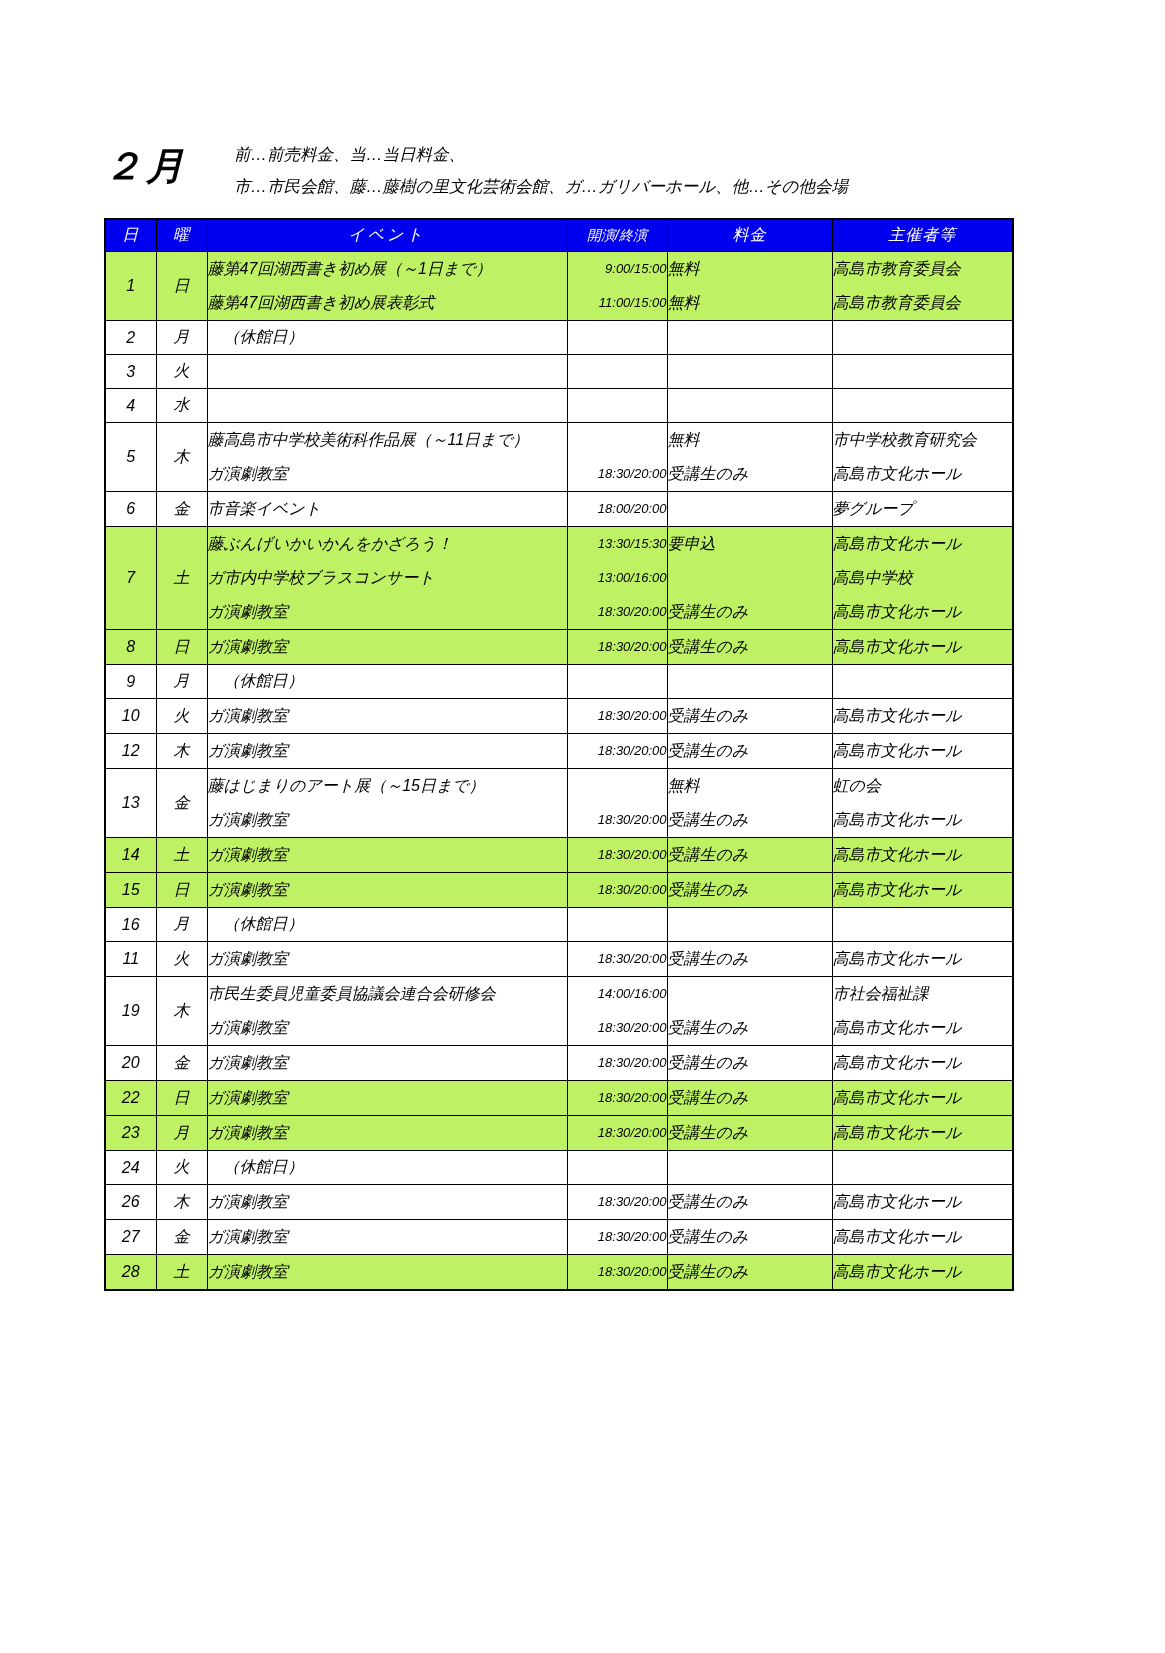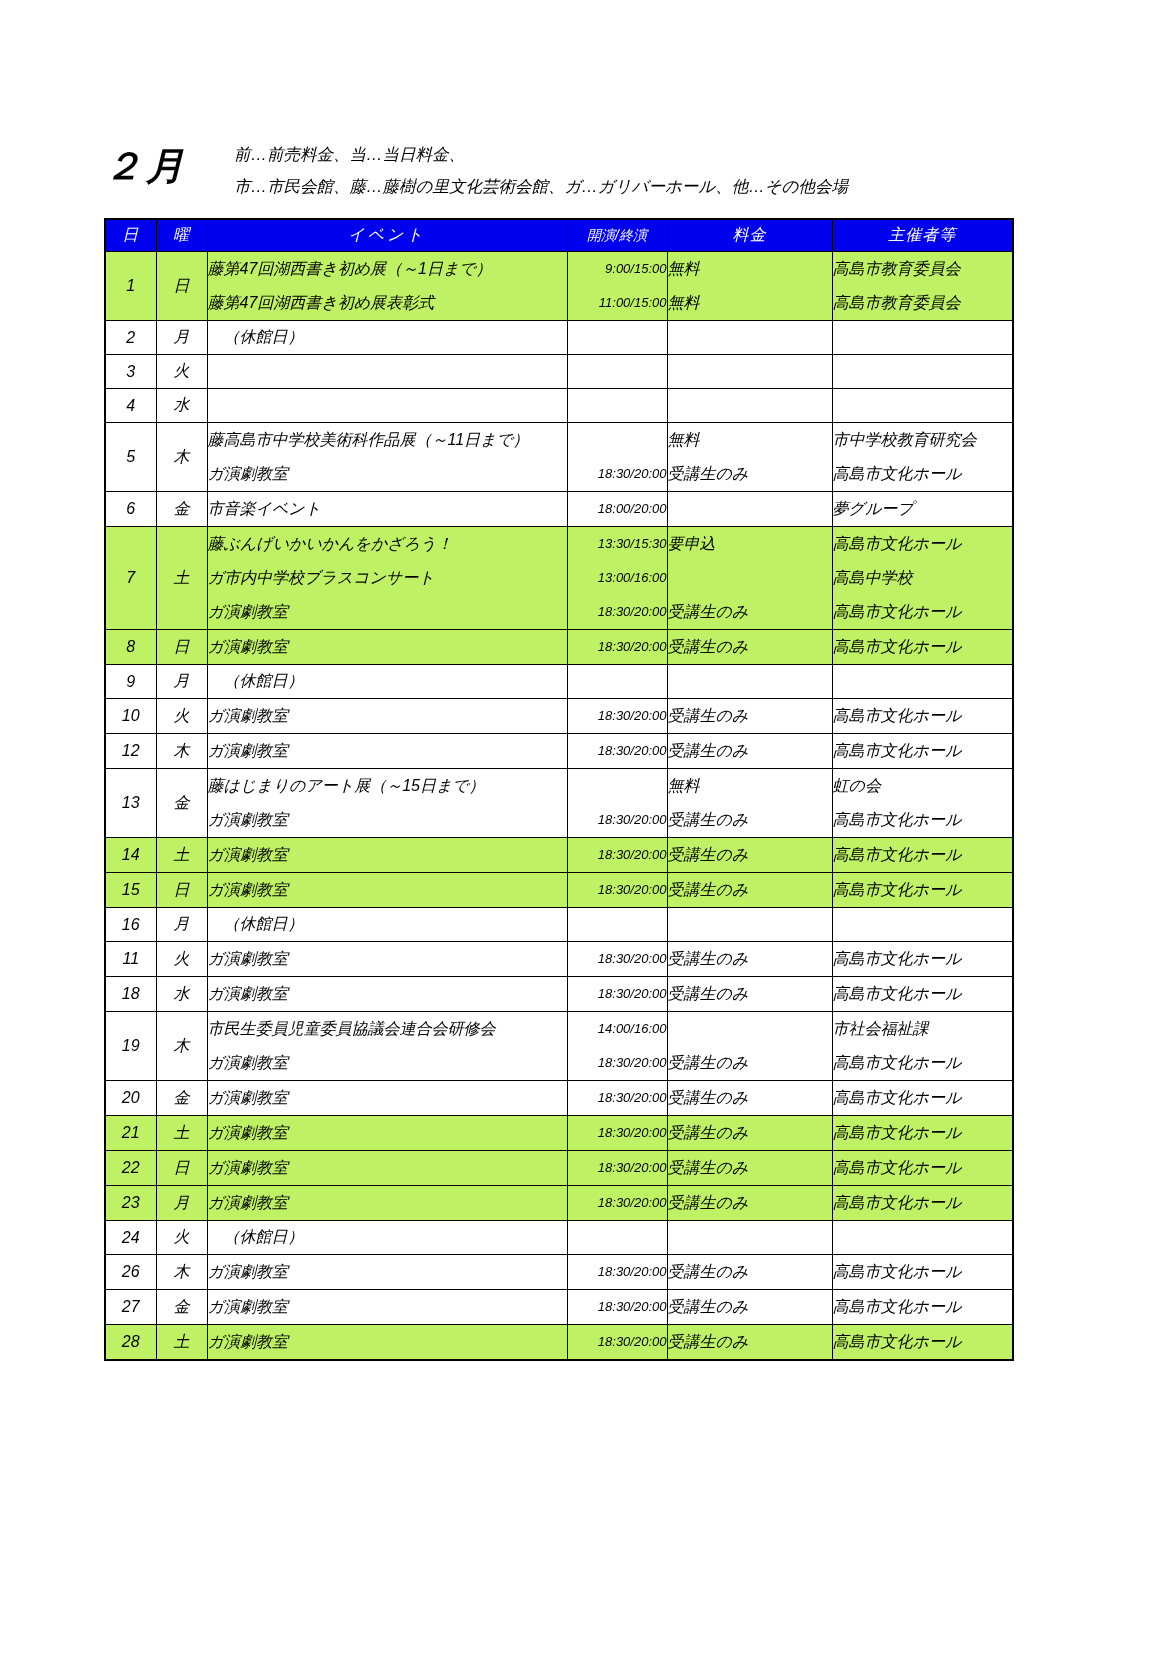--- a/index.html
+++ b/index.html
@@ -486,44 +486,20 @@
               <div class="lines">
                 <span>受講生のみ</span>
               </div>
             </td>
             <td class="org">
               <div class="lines">
                 <span>高島市文化ホール</span>
               </div>
             </td>
           </tr>
-          <tr>
-            <td class="day">18</td>
-            <td class="dow">水</td>
-            <td class="event">
-              <div class="lines">
-                <span><span class="venue">ガ</span><span class="title">演劇教室</span></span>
-              </div>
-            </td>
-            <td class="time">
-              <div class="lines">
-                <span>18:30/20:00</span>
-              </div>
-            </td>
-            <td class="fee">
-              <div class="lines">
-                <span>受講生のみ</span>
-              </div>
-            </td>
-            <td class="org">
-              <div class="lines">
-                <span>高島市文化ホール</span>
-              </div>
-            </td>
-          </tr>
           <tr class="tall">
             <td class="day">19</td>
             <td class="dow">木</td>
             <td class="event">
               <div class="lines">
                 <span><span class="venue">市</span><span class="title">民生委員児童委員協議会連合会研修会</span></span>
                 <span><span class="venue">ガ</span><span class="title">演劇教室</span></span>
               </div>
             </td>
             <td class="time">
@@ -541,44 +517,20 @@
             <td class="org">
               <div class="lines">
                 <span>市社会福祉課</span>
                 <span>高島市文化ホール</span>
               </div>
             </td>
           </tr>
           <tr>
             <td class="day">20</td>
             <td class="dow">金</td>
-            <td class="event">
-              <div class="lines">
-                <span><span class="venue">ガ</span><span class="title">演劇教室</span></span>
-              </div>
-            </td>
-            <td class="time">
-              <div class="lines">
-                <span>18:30/20:00</span>
-              </div>
-            </td>
-            <td class="fee">
-              <div class="lines">
-                <span>受講生のみ</span>
-              </div>
-            </td>
-            <td class="org">
-              <div class="lines">
-                <span>高島市文化ホール</span>
-              </div>
-            </td>
-          </tr>
-          <tr class="hl">
-            <td class="day">21</td>
-            <td class="dow">土</td>
             <td class="event">
               <div class="lines">
                 <span><span class="venue">ガ</span><span class="title">演劇教室</span></span>
               </div>
             </td>
             <td class="time">
               <div class="lines">
                 <span>18:30/20:00</span>
               </div>
             </td>

